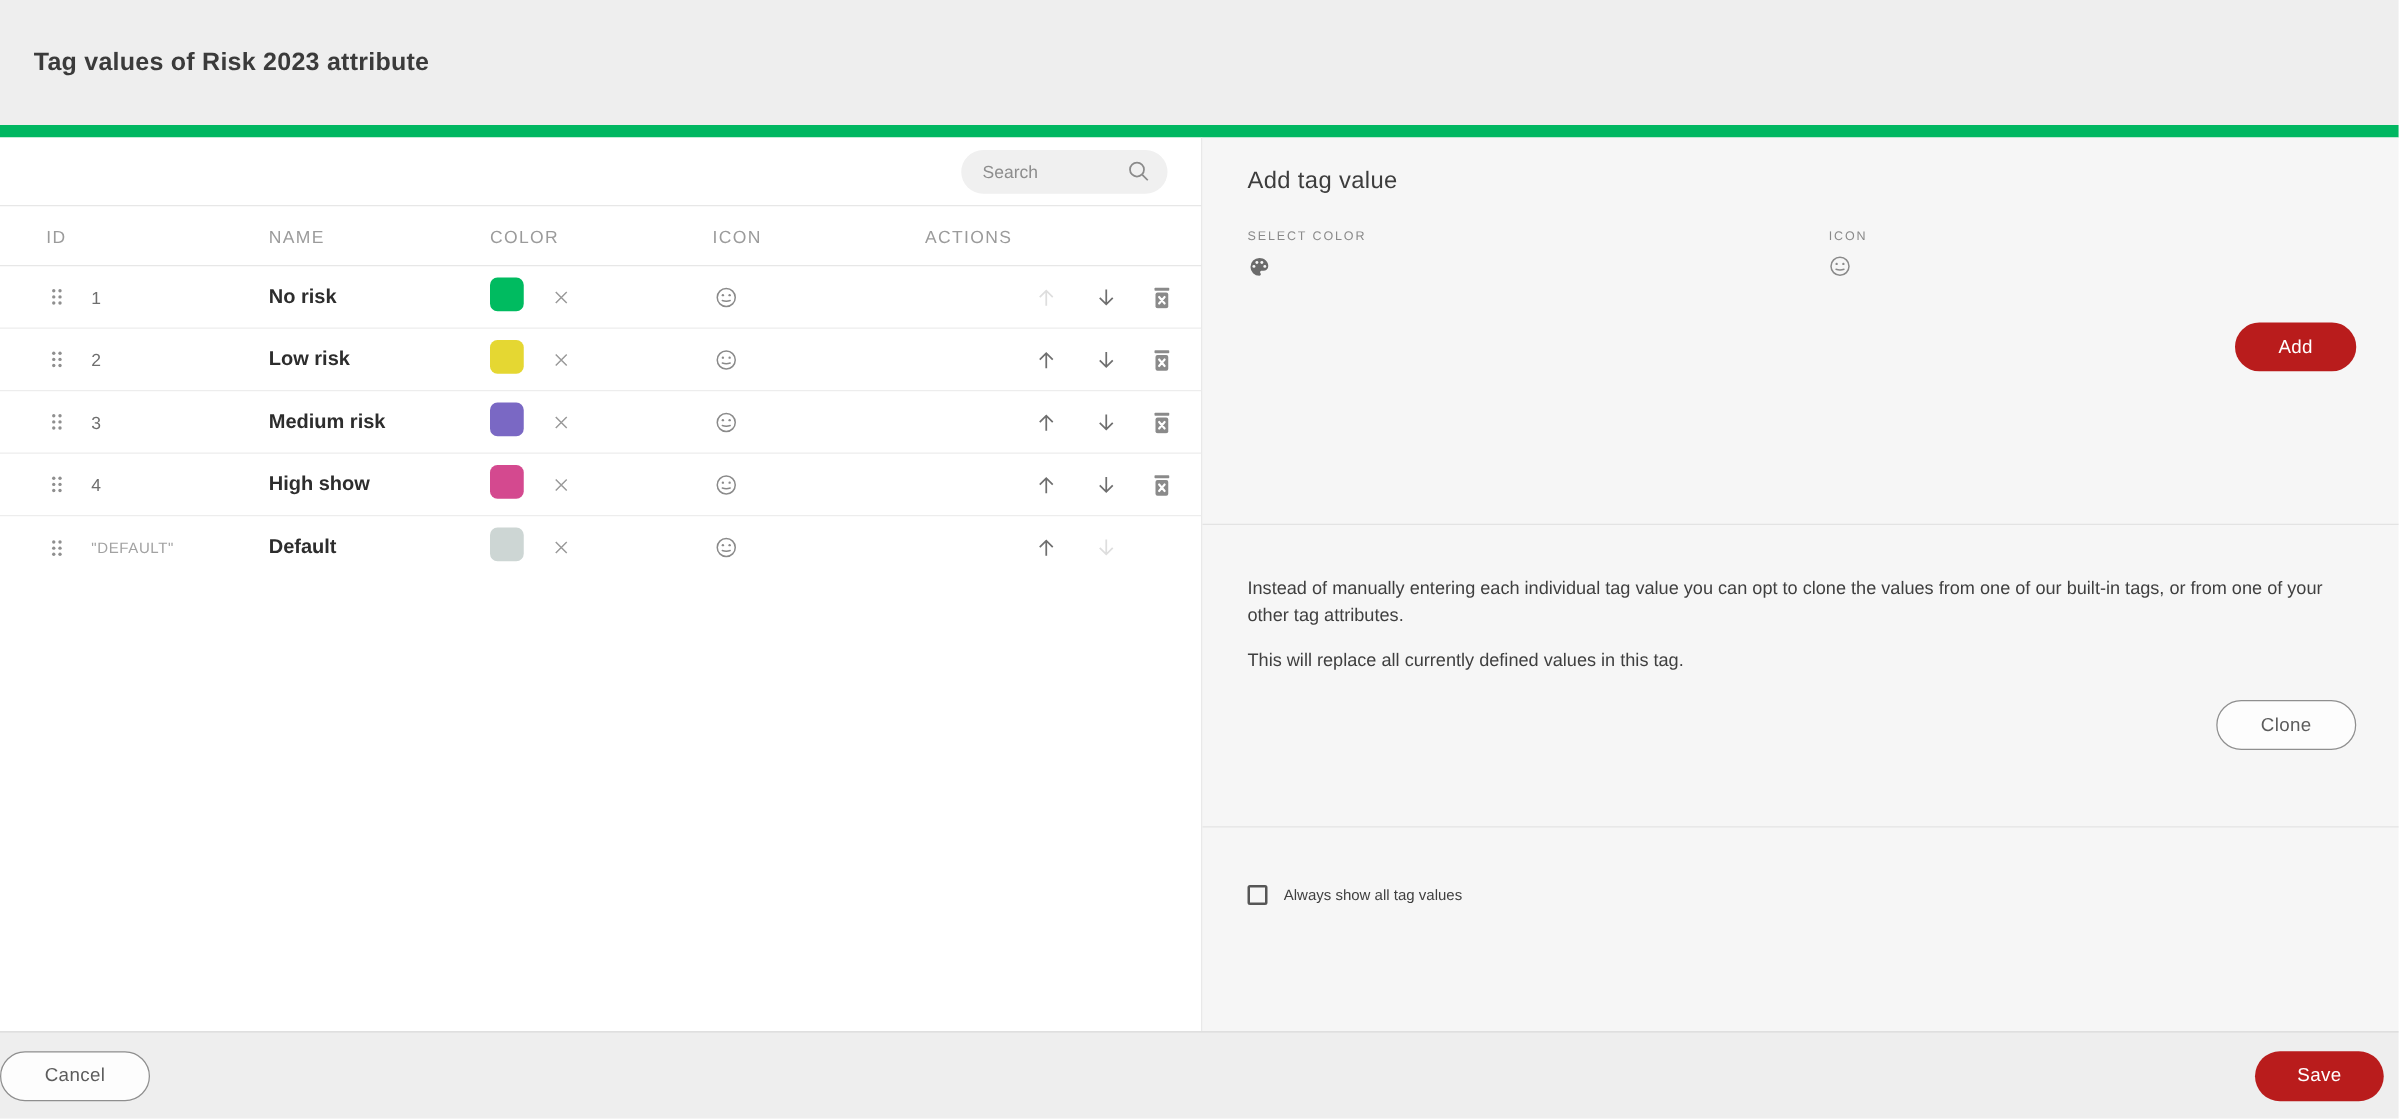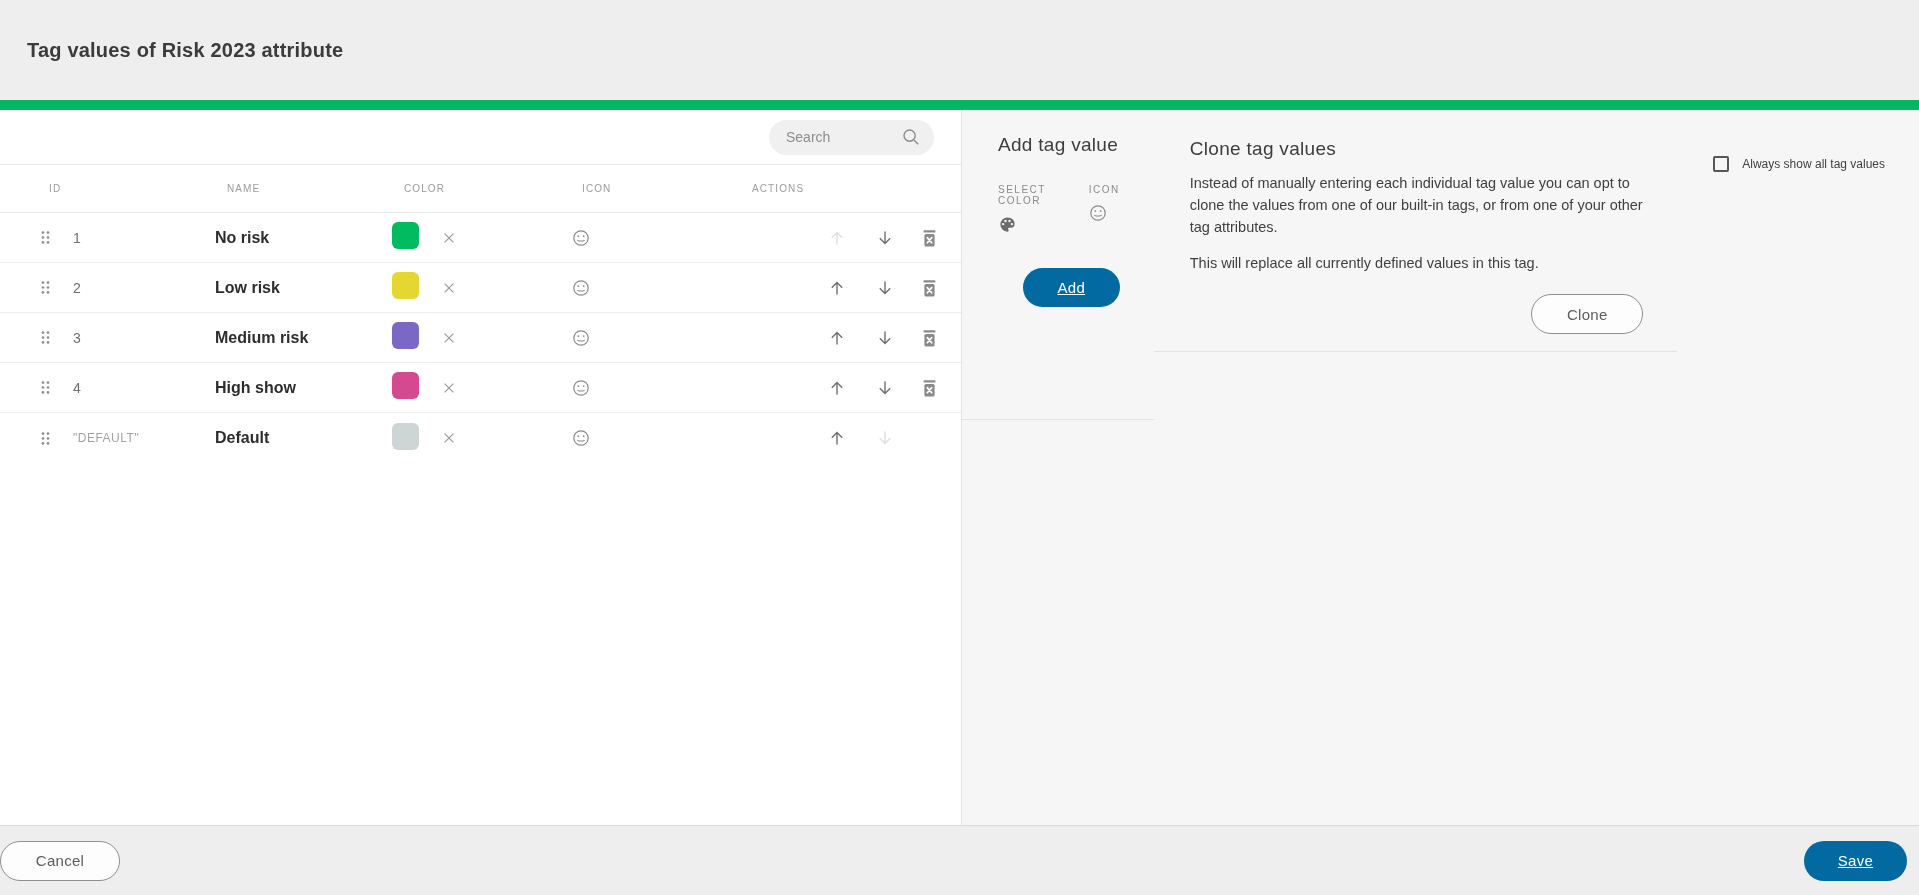--- a/index.html
+++ b/index.html
@@ -16,57 +16,57 @@
   .main { flex:1 1 auto; display:flex; min-height:0; }
 
   
   .left-pane { width:962px; flex:0 0 auto; background:#fff; border-right:1px solid #e2e2e2; display:flex; flex-direction:column; }
   .search-row { height:55px; display:flex; align-items:center; justify-content:flex-end; padding-right:27px; border-bottom:1px solid #e7e7e7; }
   .search-box { width:165px; height:35px; background:#f0f0f0; border-radius:18px; display:flex; align-items:center; padding:0 14px 0 17px; }
   .search-box input { flex:1; border:none; background:transparent; outline:none; font-size:14px; color:#4a4a4a; font-family:inherit; min-width:0; }
   .search-box input::placeholder { color:#8d8d8d; }
 
   .thead { height:48px; display:grid; grid-template-columns:215px 177px 178px 170px 1fr; align-items:center; border-bottom:1px solid #e7e7e7; }
-  .thead span { font-size:10px; letter-spacing:1.1px; color:#9b9b9b;margin-left:12px; }
+  .thead span { font-size:14px; letter-spacing:1.1px; color:#9b9b9b; }
   .thead .c-id { padding-left:37px; }
   .thead .c-actions { text-align:left; padding-right:22px; }
 
   .tbody { flex:1; }
   .trow { height:50px; display:grid; grid-template-columns:73px 142px 177px 44px 136px 1fr; align-items:center; border-bottom:1px solid #ededed; }
   .trow:last-child { border-bottom:none; }
   .cell.handle { padding-left:40px; display:flex; align-items:center; color:#8f8f8f; cursor:grab; }
   .cell.id { font-size:14px; color:#6e6e6e; }
   .cell.id.muted { font-size:12px; color:#a2a2a2; letter-spacing:0.5px; }
   .cell.name { font-size:16px; font-weight:bold; color:#2d2d2d; }
   .swatch { display:inline-block; width:27px; height:27px; border-radius:6px; cursor:pointer; }
   .cell.clear { padding-left:6px; display:flex; align-items:center; color:#9a9a9a; }
   .cell.last { display:flex; align-items:center; justify-content:space-between; padding-right:24px; color:#8a8a8a; }
   .actions { display:flex; align-items:center; gap:28px; }
   .arrow { color:#6f6f6f; cursor:pointer; }
   .arrow.disabled { color:#dedede; cursor:default; }
   .trash { color:#8a8a8a; cursor:pointer; margin-left:-1px; }
   .icon-btn { cursor:pointer; }
 
   
-  .right-pane { flex:1; background:#f6f6f6; display:flex; flex-direction:row; min-width:0; }
+  .right-pane { flex:1; background:#f6f6f6; display:flex; flex-direction:column; min-width:0; }
   .sec { padding:0 34px 0 36px; }
   .sec h2 { font-size:19px; font-weight:400; color:#3d3d3d; letter-spacing:0.3px; }
   .sec-add { height:310px; border-bottom:1px solid #e3e3e3; padding-top:24px; }
   .form-grid { display:grid; grid-template-columns:1fr 1fr; column-gap:43px; margin-top:26px; }
   .field label { display:block; font-size:10px; letter-spacing:1.5px; color:#8a8a8a; }
   .field input { margin-top:9px; width:100%; height:27px; background:#e9e9e9; border:none; border-radius:3px; outline:none; font-size:14px; color:#3d3d3d; padding:0 9px; font-family:inherit; }
   .picker-grid { display:grid; grid-template-columns:1fr 1fr; column-gap:43px; margin-top:28px; }
   .picker-grid .field > .picker { margin-top:9px; display:inline-flex; cursor:pointer; }
   .palette { color:#6b6b6b; }
   .smiley { color:#8a8a8a; }
   .btn-row { display:flex; justify-content:flex-end; }
   .sec-add .btn-row { margin-top:30px; }
 
   .pill { border-radius:20px; font-size:15px; font-family:inherit; cursor:pointer; letter-spacing:0.3px; }
-  .pill.filled { background:#0369a1; color:#ffffff; border:none;text-decoration:underline; }
+  .pill.filled { background:#b91c1c; color:#ffffff; border:none; }
   .pill.outline { background:#fdfdfd; color:#5c5c5c; border:1px solid #8f8f8f; }
   .btn-add { width:97px; height:39px; }
   .btn-clone { width:112px; height:40px; }
 
   .sec-clone { height:242px; border-bottom:1px solid #e3e3e3; padding-top:28px; }
   .sec-clone p { margin-top:12px; font-size:14.5px; line-height:22px; color:#3f3f3f; }
   .sec-clone p + p { margin-top:14px; }
   .sec-clone .btn-row { margin-top:20px; }
 
   .sec-options { flex:1; padding-top:46px; }
@@ -351,21 +351,20 @@
               </svg>
             </span>
           </div>
         </div>
         <div class="btn-row">
           <button class="pill filled btn-add">Add</button>
         </div>
       </div>
 
       <div class="sec sec-clone">
-        <h2>Clone tag values</h2>
         <p>Instead of manually entering each individual tag value you can opt to clone the values from one of our built-in tags, or from one of your other tag attributes.</p>
         <p>This will replace all currently defined values in this tag.</p>
         <div class="btn-row">
           <button class="pill outline btn-clone">Clone</button>
         </div>
       </div>
 
       <div class="sec sec-options">
         <label class="checkbox-row">
           <span class="checkbox"></span>

